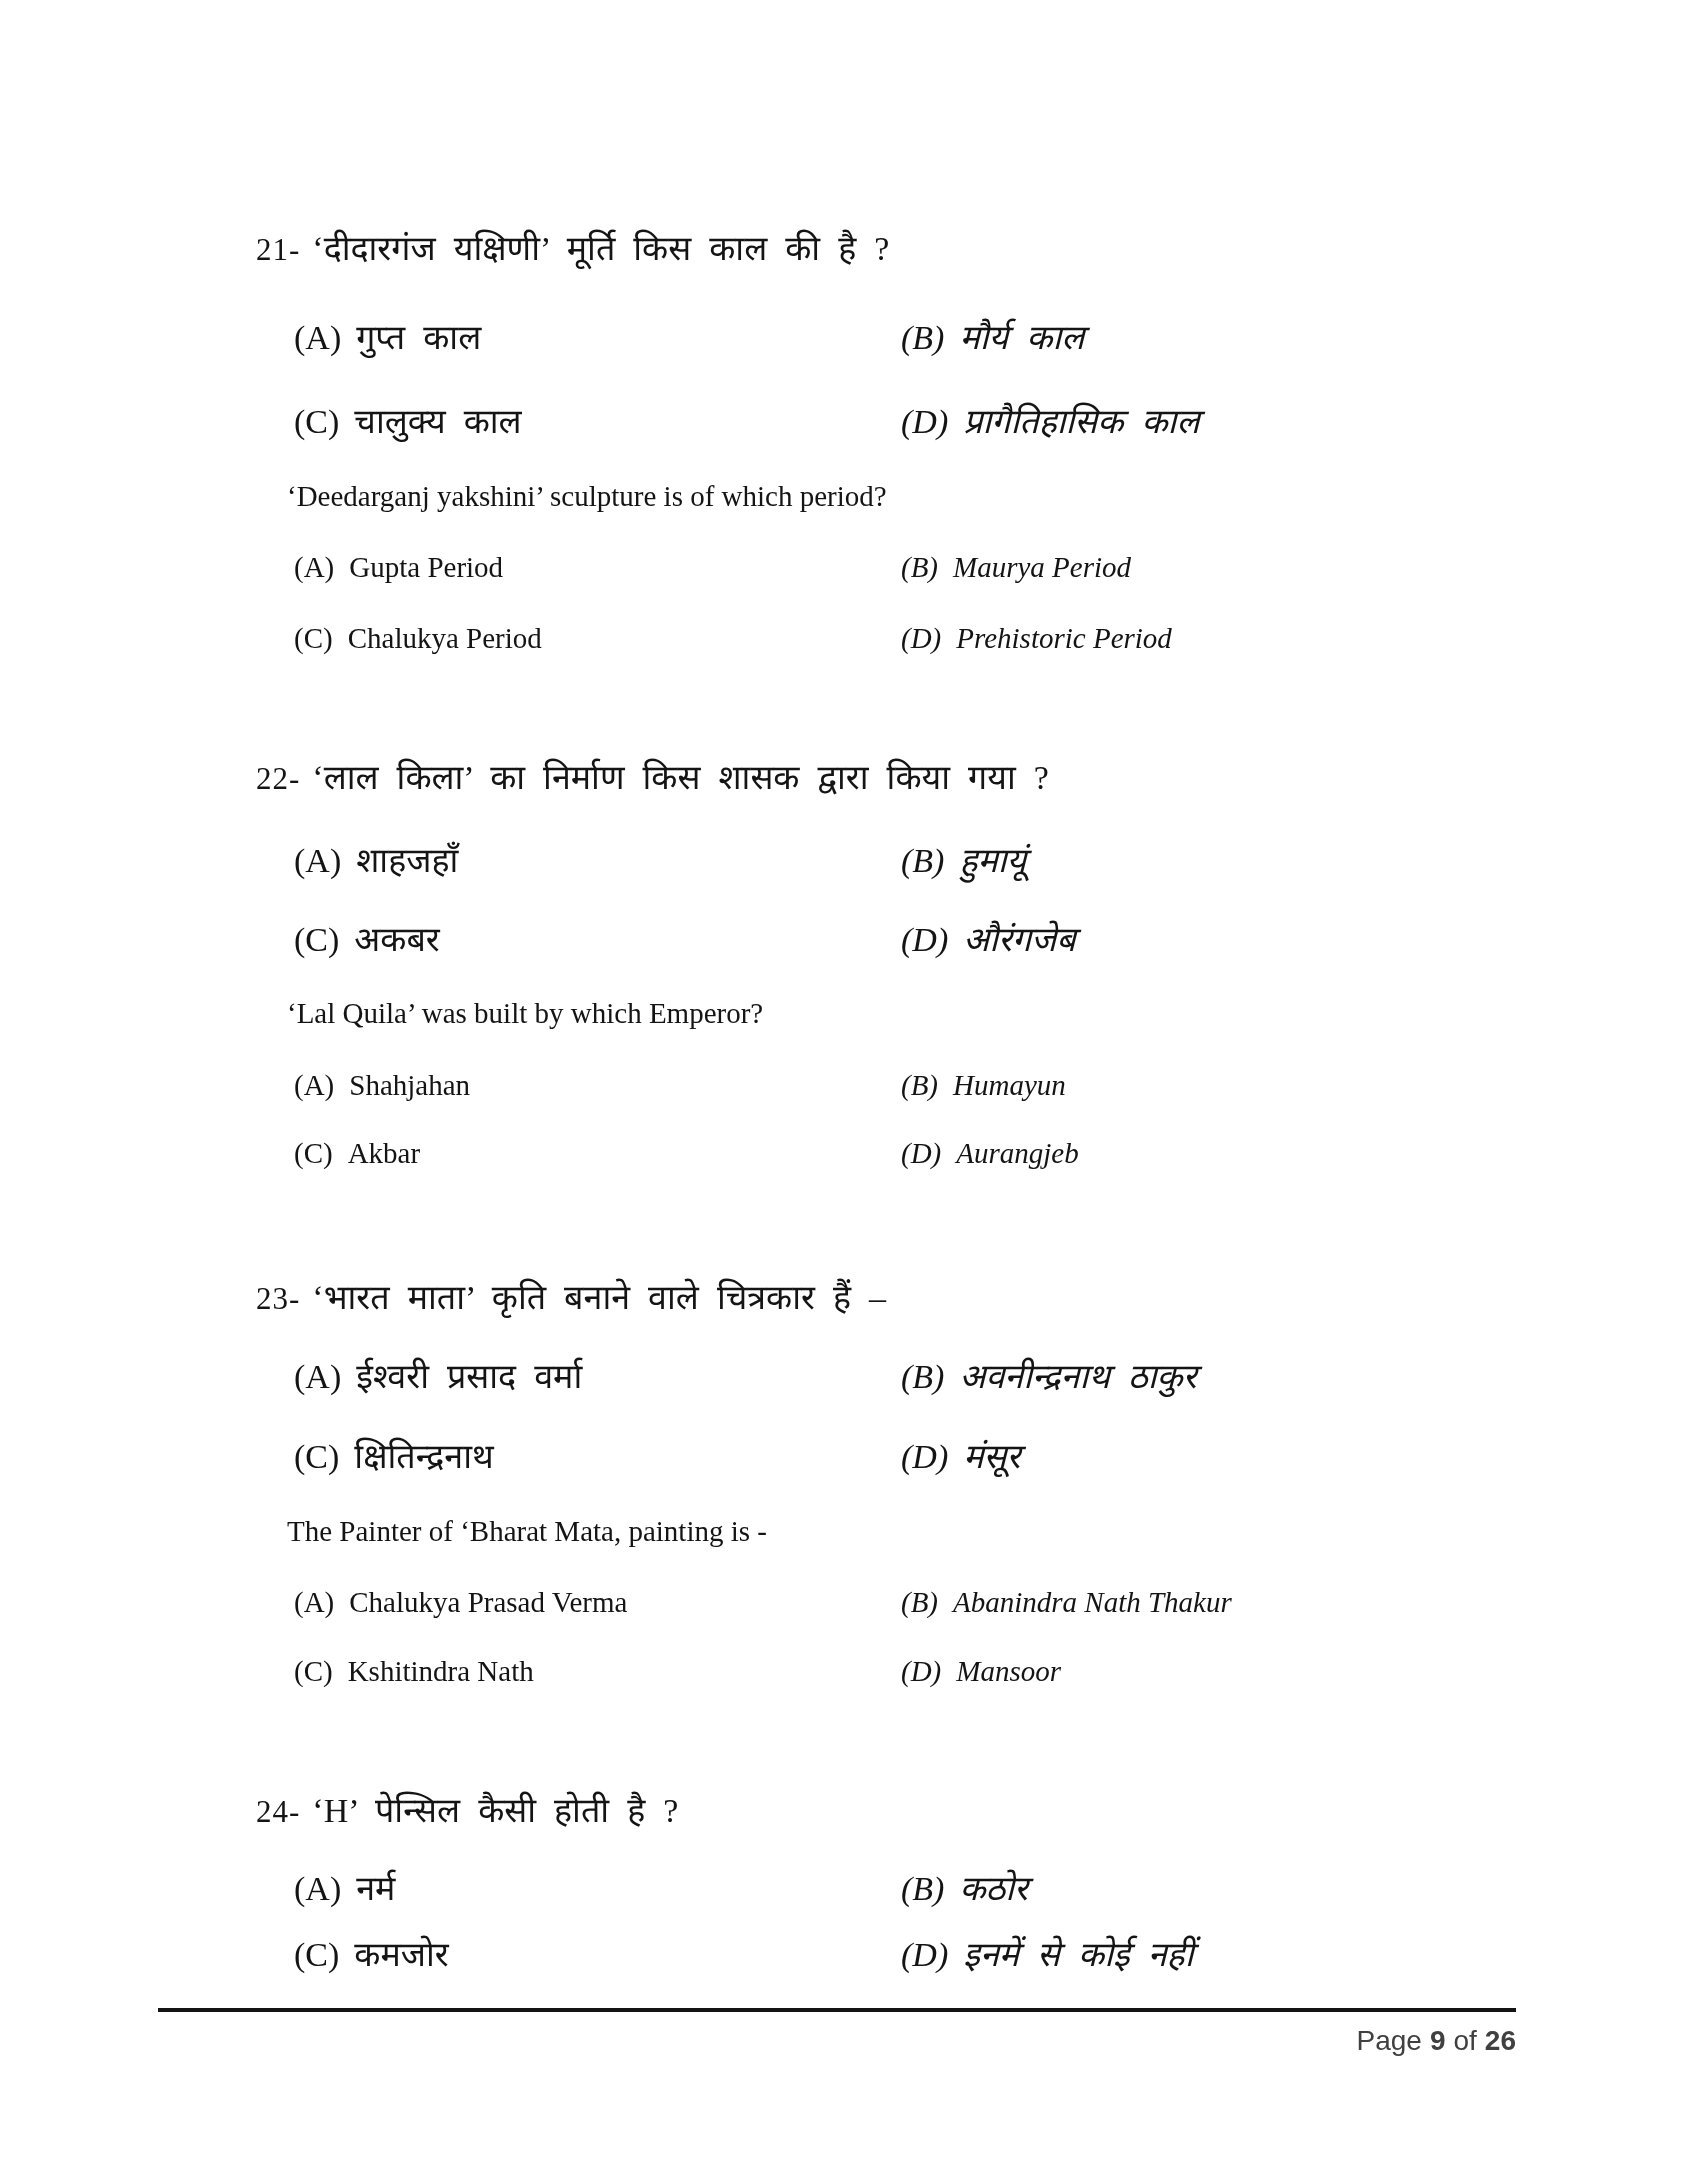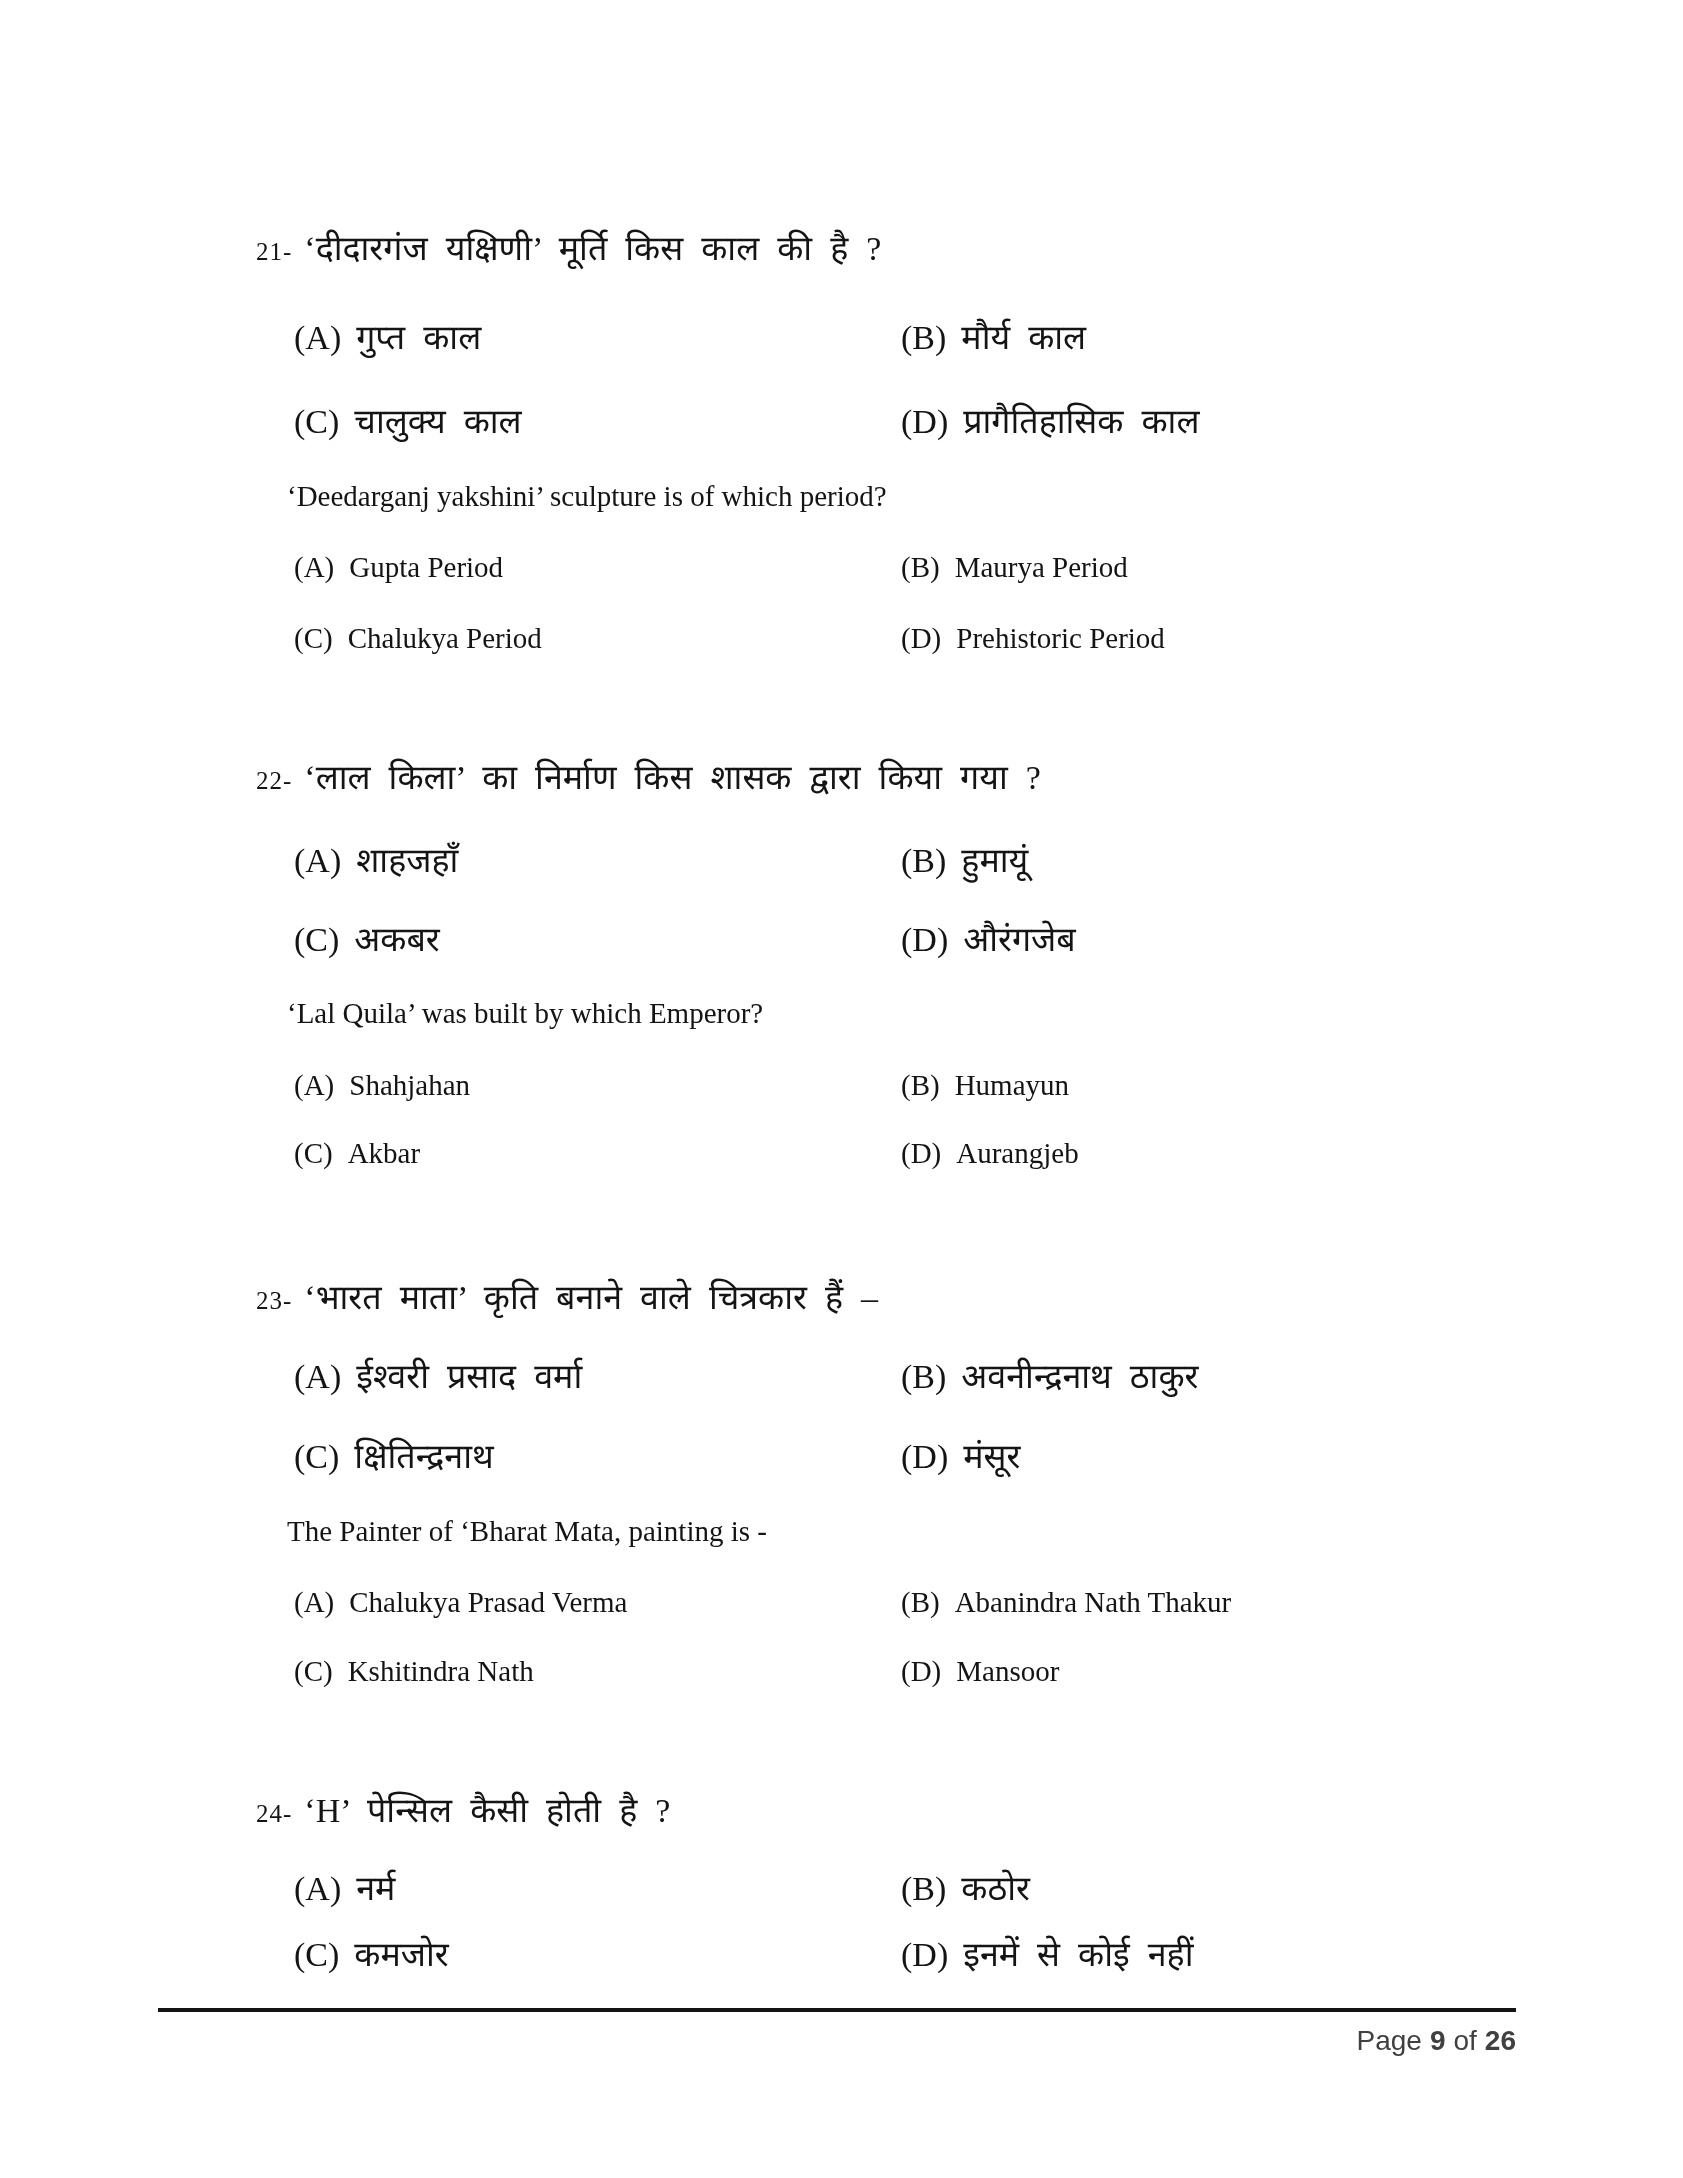--- a/index.html
+++ b/index.html
@@ -10,23 +10,23 @@
     background:#ffffff;
     color:#141414;
     font-family:"Liberation Serif", serif;
     overflow:hidden;
   }
   .row{position:absolute;left:0;width:1683px;white-space:nowrap;}
   .hi{font-size:34px;line-height:42px;}
   .en{font-size:29px;line-height:36px;}
   .hi .txt{word-spacing:0.28em;}
   .qwrap{position:absolute;left:256px;}
-  .qnum{font-size:25px;margin-right:12px;letter-spacing:1px;}
+  .qnum{font-size:31px;margin-right:12px;letter-spacing:1px;}
   .c1{position:absolute;left:294px;}
-  .c2{position:absolute;left:901px;}
+  .c2{position:absolute;left:901px;font-style:italic;}
   .lbl{margin-right:15px;}
   .enq{position:absolute;left:280px;margin-left:7px;}
   .footer-line{position:absolute;left:158px;top:2008px;width:1358px;height:4px;background:#141414;}
   .footer{
     position:absolute;top:2024px;left:158px;width:1358px;
     text-align:right;
     font-family:"Liberation Sans", sans-serif;
     font-size:28px;line-height:34px;color:#404040;
   }
   .fp{margin-right:8px;}

